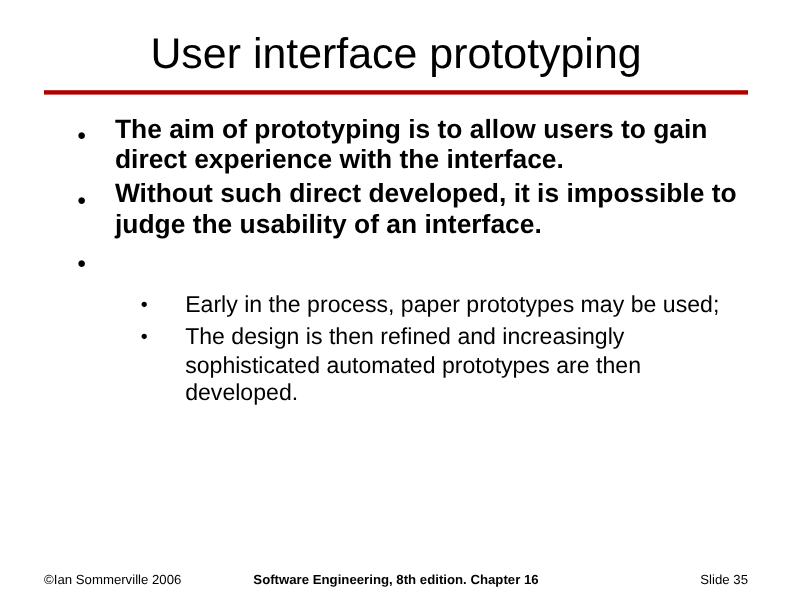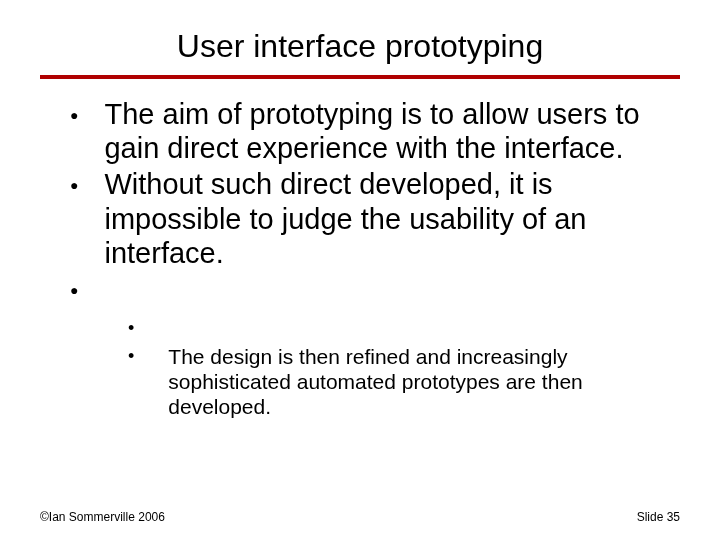--- a/index.html
+++ b/index.html
@@ -1,29 +1,29 @@
 <!DOCTYPE html>
 <html><head>
 <meta charset="utf-8">
 <style>
   * { margin: 0; padding: 0; box-sizing: border-box; }
   html, body { width: 720px; height: 540px; background: #fff; font-family: Arial, Helvetica, sans-serif; color: #000; }
   .slide { width: 720px; height: 540px; position: relative; padding: 20px 40px 50px 40px; }
-  .title { font-size: 32px; text-align: center; font-weight: normal; margin-top: 8px; margin-bottom: 10px; }
+  .title { font-size: 39px; text-align: center; font-weight: normal; margin-top: 8px; margin-bottom: 10px; }
   .rule { border: none; border-top: 4px solid #b00000; margin: 0 0 18px 0; }
   .content { padding: 0 10px 0 30px; }
   .main-list { list-style: none; }
   .main-list > li { display: flex; align-items: flex-start; margin-bottom: 2px; }
   .main-list > li .bullet { font-size: 14px; line-height: 28px; margin-right: 26px; margin-top: 4px; flex: 0 0 auto; }
-  .main-list > li .txt { font-size: 29px; line-height: 1.18; }
+  .main-list > li .txt { font-size: 24px; line-height: 1.18; font-weight: bold; }
   .sub-list { list-style: none; margin-top: 12px; margin-left: 58px; }
   .sub-list > li { display: flex; align-items: flex-start; margin-bottom: 4px; }
   .sub-list > li .sbullet { font-size: 18px; line-height: 24px; margin-right: 34px; flex: 0 0 auto; }
   .sub-list > li .stxt { font-size: 21px; line-height: 1.2; }
-  .footer { position: absolute; bottom: 16px; left: 0; width: 720px; padding: 0 40px; display: flex; justify-content: space-between; font-size: 12px; }
+  .footer { position: absolute; bottom: 6px; left: 0; width: 720px; padding: 0 40px; display: flex; justify-content: space-between; font-size: 12px; }
   .footer-center { position: absolute; left: 50%; transform: translateX(-50%); font-weight: bold; }
   .footer-right { }
 </style>
 </head>
 <body>
 
 <div class="slide">
 
   <h1 class="title">User interface prototyping</h1>
   <hr class="rule">
@@ -39,26 +39,28 @@
         <span class="txt">Without such direct developed, it is impossible to judge the usability of an interface.</span>
       </li>
       <li>
         <span class="bullet">●</span>
       </li>
     </ul>
 
     <ul class="sub-list">
       <li>
         <span class="sbullet">•</span>
+        <span class="stxt">Early in the process, paper prototypes may be used;</span>
       </li>
       <li>
         <span class="sbullet">•</span>
         <span class="stxt">The design is then refined and increasingly sophisticated automated prototypes are then developed.</span>
       </li>
     </ul>
   </div>
 
   <div class="footer">
     <span>©Ian Sommerville 2006</span>
+    <span class="footer-center">Software Engineering, 8th edition. Chapter 16</span>
     <span class="footer-right">Slide 35</span>
   </div>
 
 </div>
 
 </body></html>

